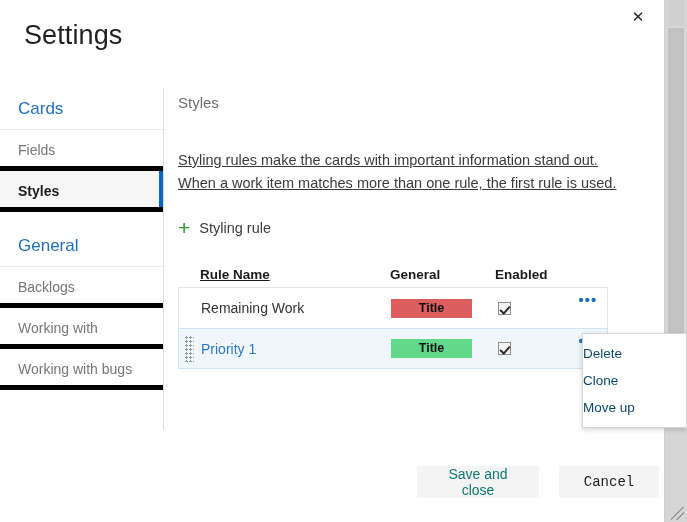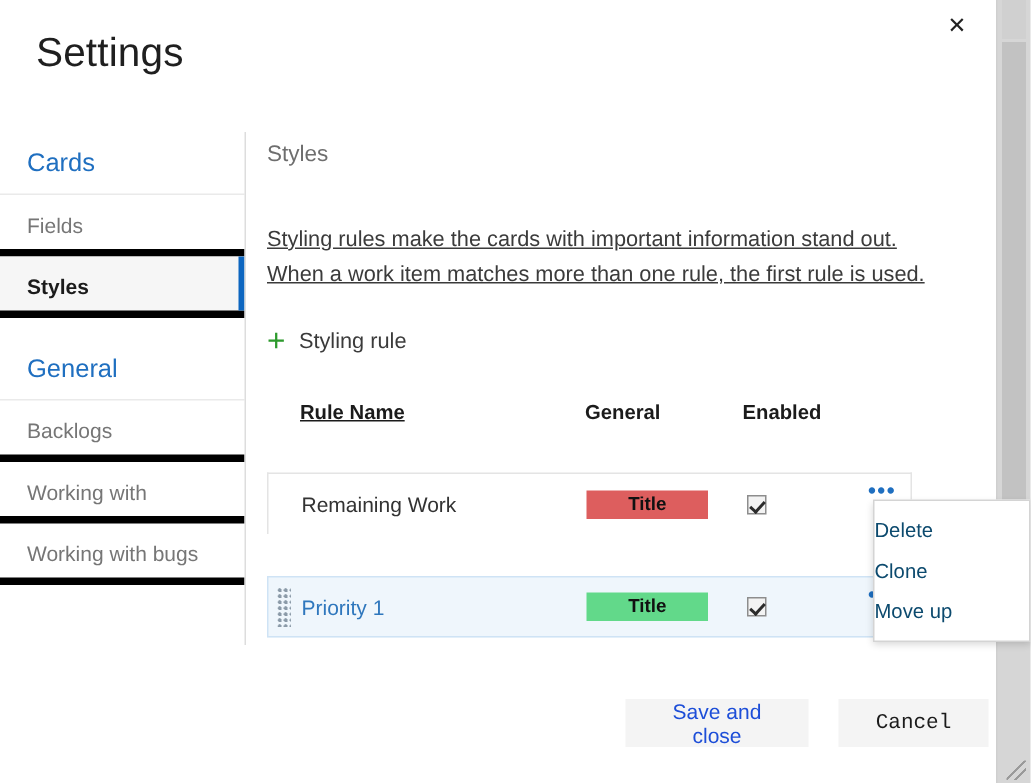--- a/index.html
+++ b/index.html
@@ -180,21 +180,20 @@
   .rule-row {
     position: relative;
     display: flex;
     align-items: center;
     height: 41px;
     border: 1px solid #e4e4e4;
     border-bottom: none;
     box-sizing: border-box;
     padding-left: 22px;
     background: #ffffff;
-    margin-top: 28px;
   }
   .rule-row:last-of-type {
     border-bottom: 1px solid #e4e4e4;
   }
   .rule-row.selected {
     background: #eff6fc;
     border-color: #cfe3f5;
     border-bottom: 1px solid #cfe3f5;
   }
   .rule-name {
@@ -313,21 +312,21 @@
     border: none;
     font-size: 14px;
     font-family: "Liberation Sans", sans-serif;
     color: #1b1b1b;
     cursor: pointer;
     padding: 0 16px;
   }
   #save-and-close-button {
     right: 126px;
     width: 122px;
-    color: #1d4ed8;
+    color: #0f766e;
     cursor: default;
   }
   #cancel-button {
     right: 6px;
     width: 100px;
     font-family: Liberation Mono, monospace;
   }
 
   
   #scrollbar-track {

